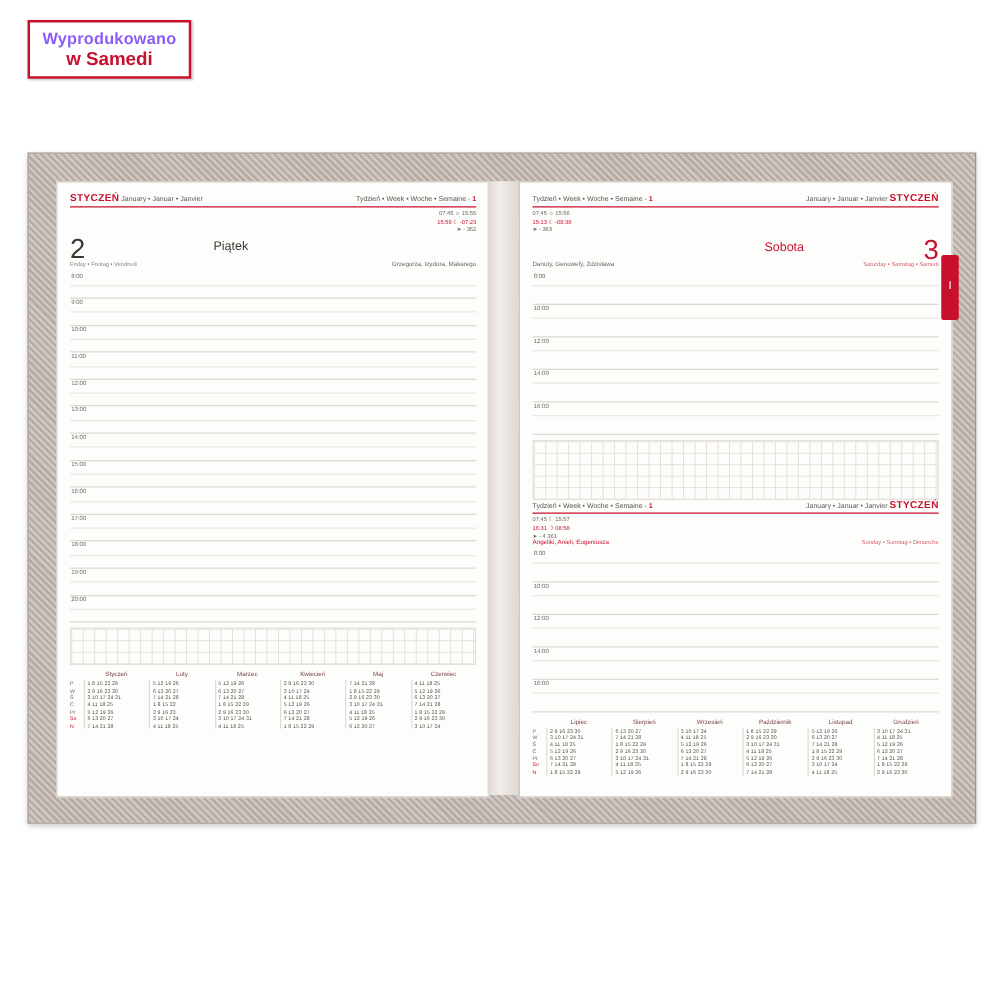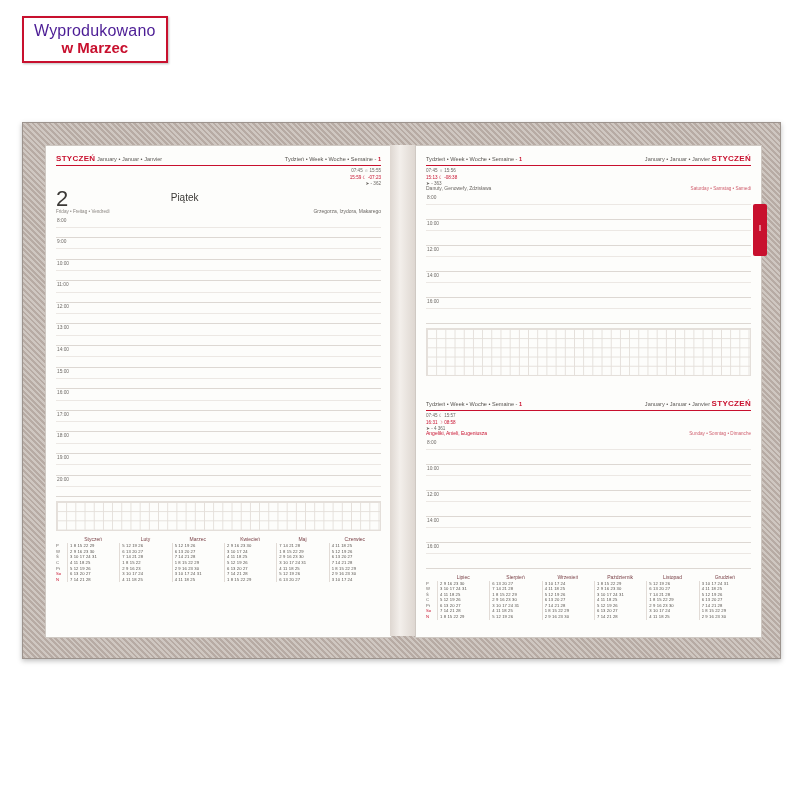--- a/index.html
+++ b/index.html
@@ -9,21 +9,21 @@
     position:relative;overflow:hidden;
   }
 
   
   .badge{
     position:absolute;left:22px;top:16px;
     border:2px solid #c8102e;background:#ffffff;
     padding:4px 10px 5px 10px;text-align:center;
     box-shadow:1px 1px 2px rgba(0,0,0,.25);
   }
-  .badge .l1{color:#4c1d95;font-weight:normal;font-size:16px;line-height:17px;letter-spacing:.2px;}
+  .badge .l1{color:#8b5cf6;font-weight:bold;font-size:13px;line-height:17px;letter-spacing:.2px;}
   .badge .l2{color:#c8102e;font-weight:bold;font-size:15px;line-height:17px;}
 
   
   .book{
     position:absolute;left:22px;top:122px;width:757px;height:535px;
     background:
       repeating-linear-gradient(45deg,#b7aba4 0 2px,#cfc7c1 2px 4px);
     border:1px solid #9c938d;
     box-shadow:0 2px 5px rgba(0,0,0,.25);
   }
@@ -105,21 +105,21 @@
       linear-gradient(to bottom,#e4dfda 1px,transparent 1px);
     background-size:9.2px 9.2px;
     border:1px solid #e4dfda;
   }
 </style>
 </head>
 <body>
 
 <div class="badge">
   <div class="l1">Wyprodukowano</div>
-  <div class="l2">w Marzec</div>
+  <div class="l2">w Samedi</div>
 </div>
 
 <div class="book">
 
   <div class="page left">
     <div class="inner">
 
       <div class="hdrline">
         <div>
           <span class="red">STYCZEŃ</span>
@@ -296,20 +296,29 @@
           <span class="red">STYCZEŃ</span>
         </div>
       </div>
 
       <div class="astro" style="margin-top:2px;">
         <div>07:45  ☼  15:56</div>
         <div class="c">15:13  ☾  -08:38</div>
         <div>➤ - 363</div>
       </div>
 
+      <div class="daytop" style="margin-top:1px;">
+        <div style="width:90px;"></div>
+        <div style="flex:1;text-align:center;margin-top:4px;">
+          <div class="dayname red">Sobota</div>
+        </div>
+        <div style="text-align:right;">
+          <div class="daynum red">3</div>
+        </div>
+      </div>
       <div style="display:flex;justify-content:space-between;align-items:baseline;margin-top:-3px;">
         <div class="names">Danuty, Genowefy, Zdzisława</div>
         <div class="daysub red">Saturday • Samstag • Samedi</div>
       </div>
 
       <div class="hours">
         <div class="hrow" style="height:25px;">
             <span class="hlab">8:00</span>
           </div>
         <div class="hrow" style="height:25px;">

